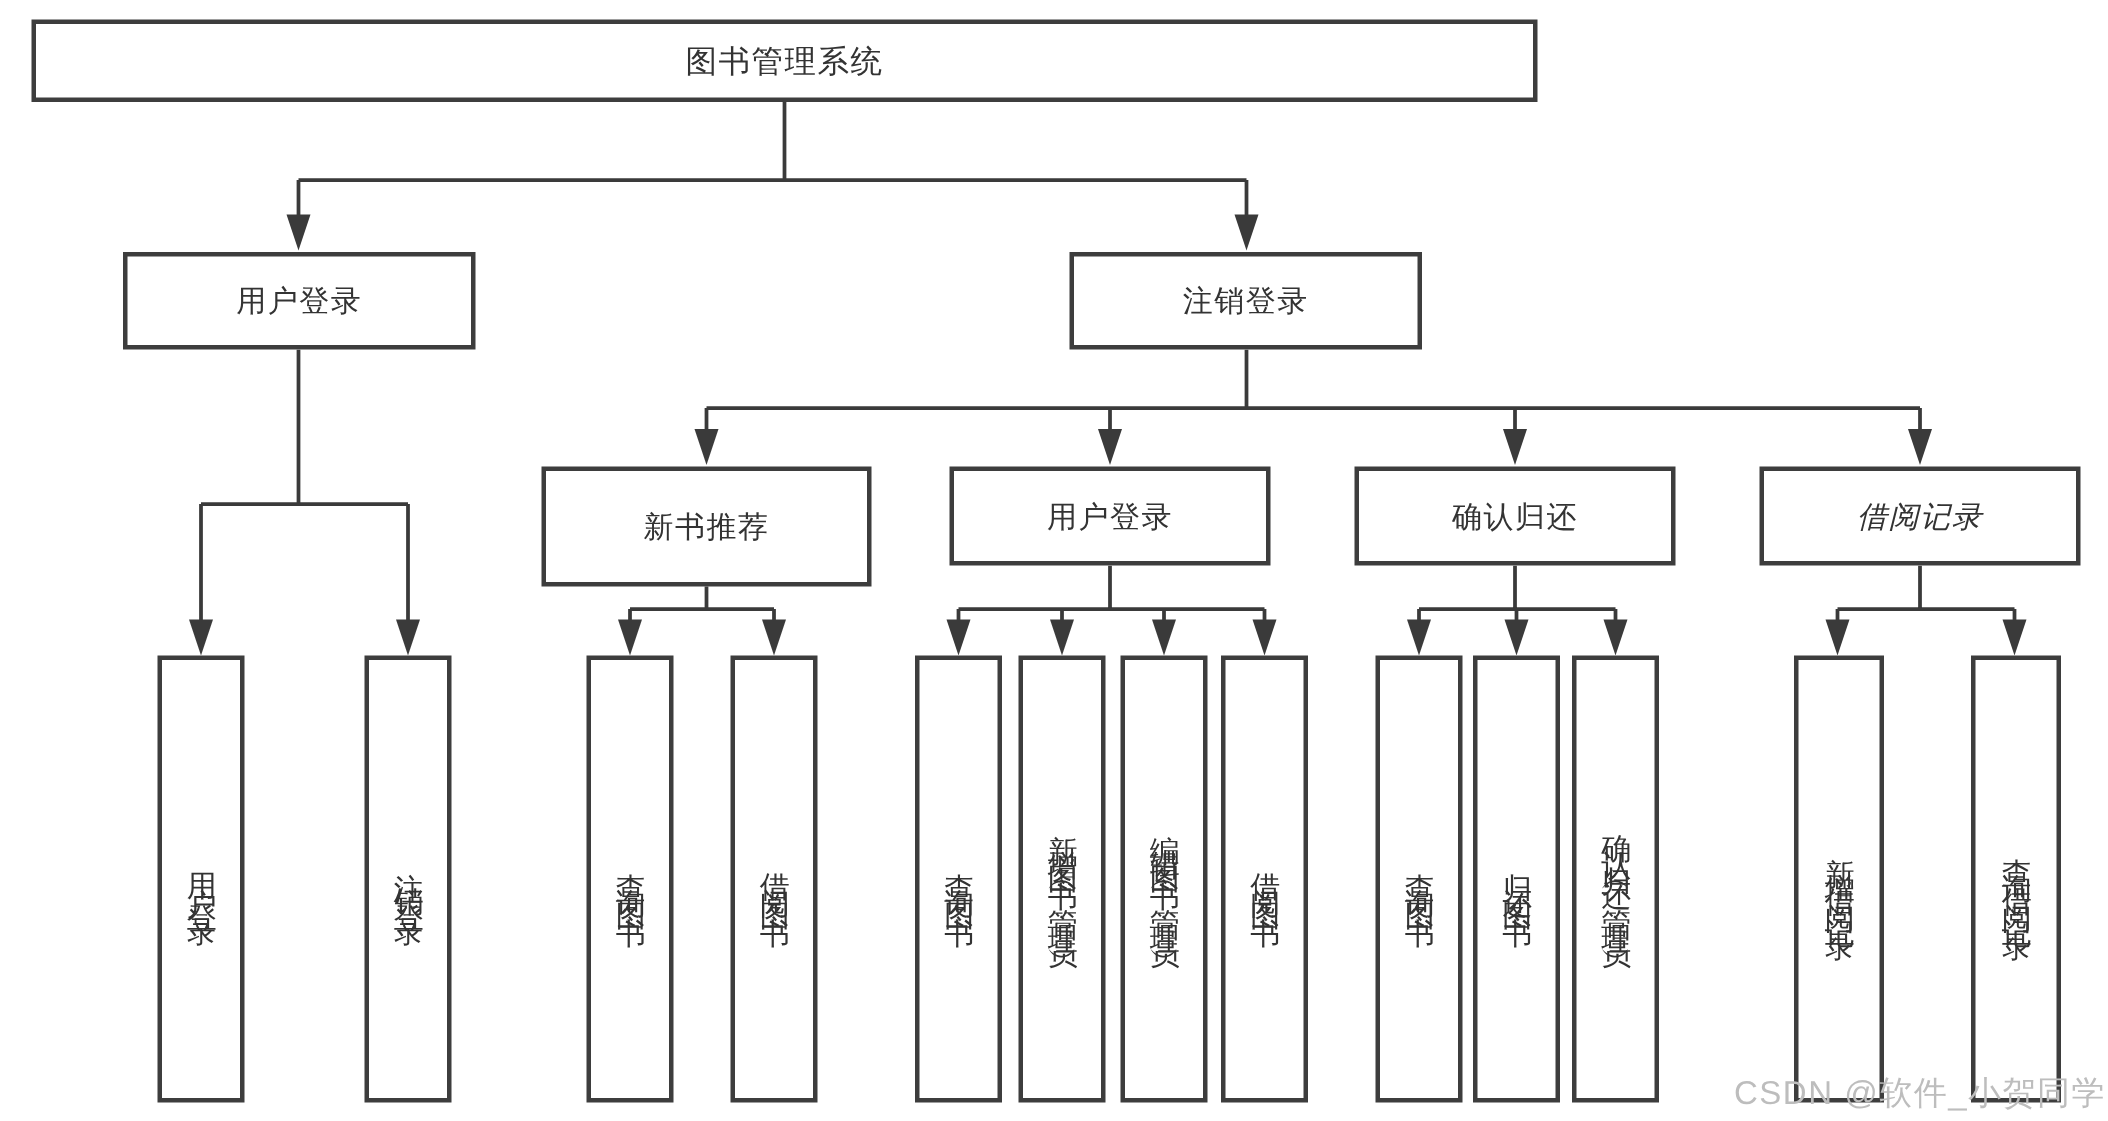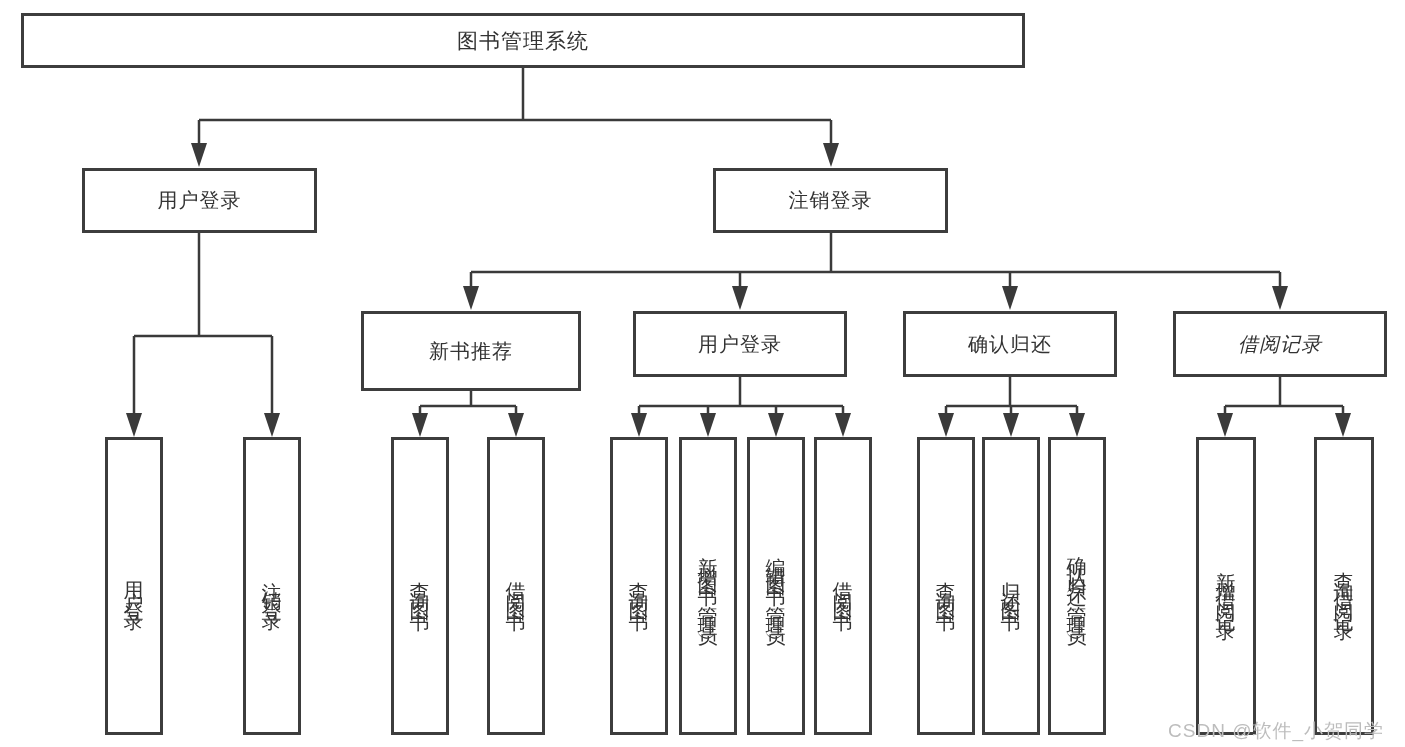--- a/index.html
+++ b/index.html
@@ -33,22 +33,22 @@
   }
   .leaf span{
     writing-mode:vertical-rl;
     text-orientation:mixed;
     letter-spacing:10px;
     line-height:1;
     white-space:nowrap;
   }
   .watermark{
     position:absolute;
-    right:21px;bottom:3px;
-    font-size:19px;
+    right:1px;bottom:3px;
+    font-size:22px;
     color:#bdbdbd;
     letter-spacing:1px;
     white-space:nowrap;
   }
 </style>
 </head>
 <body>
 
 <div class="stage">
 

